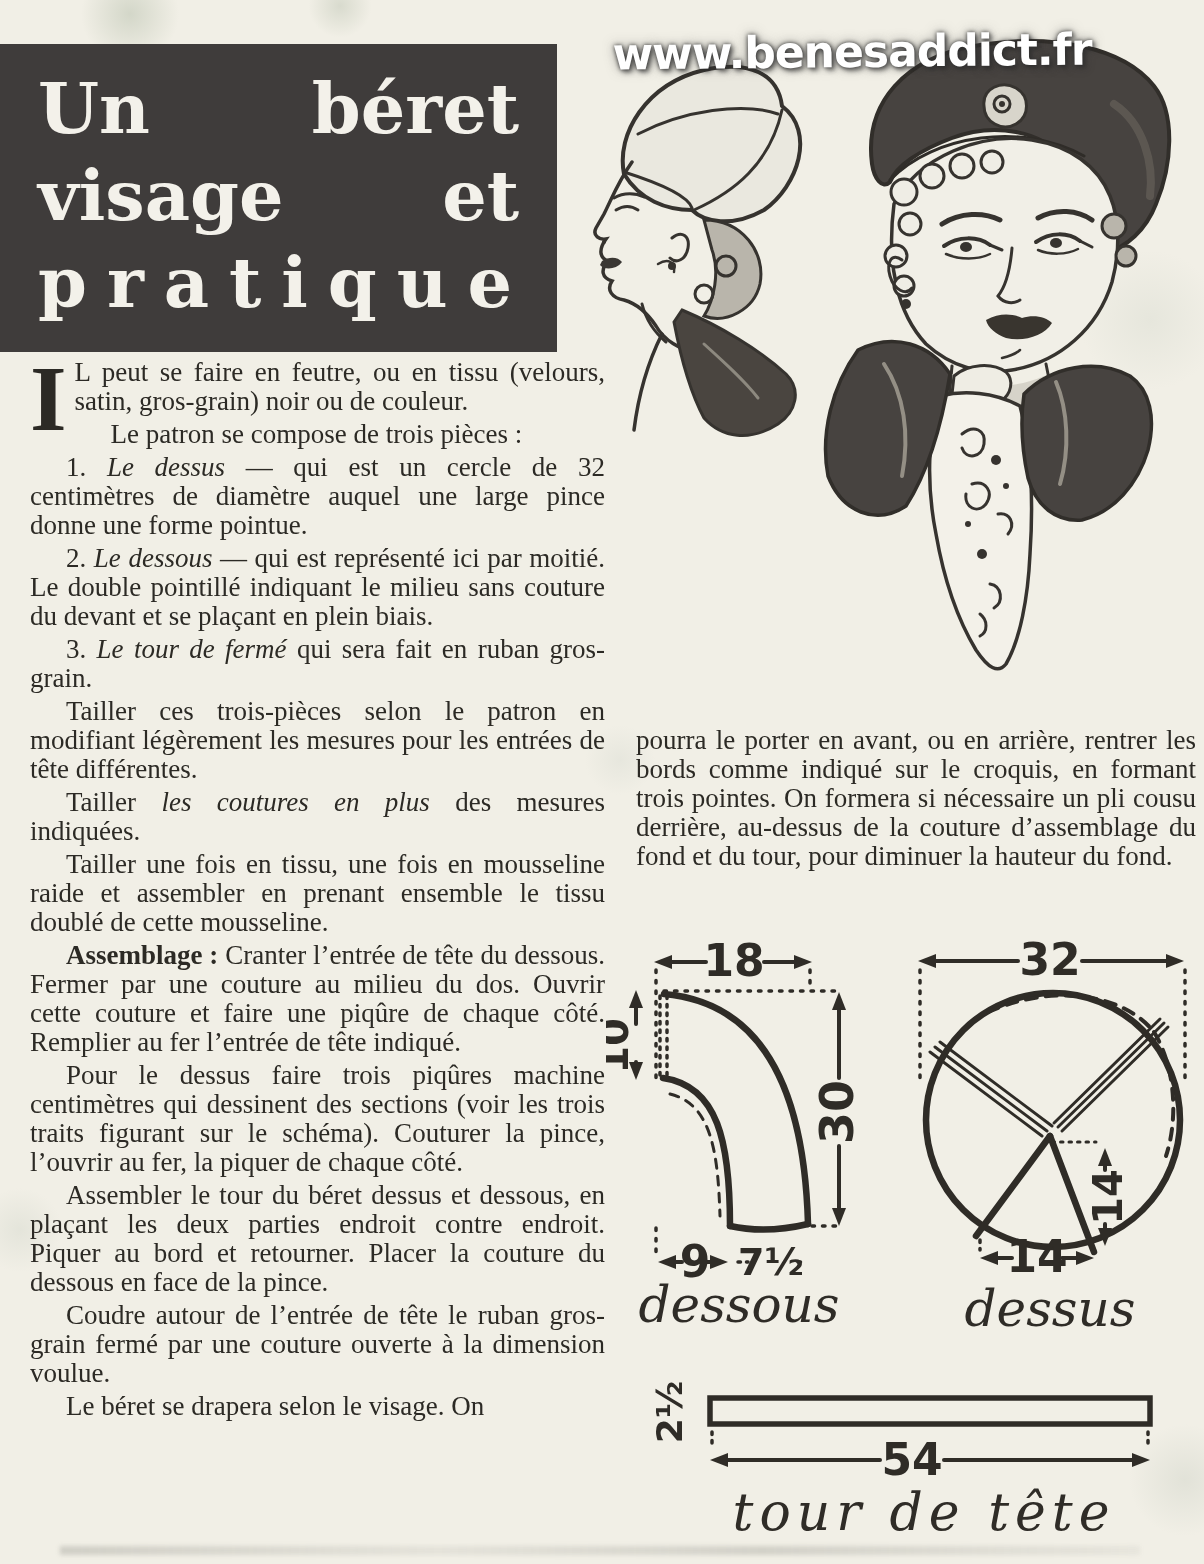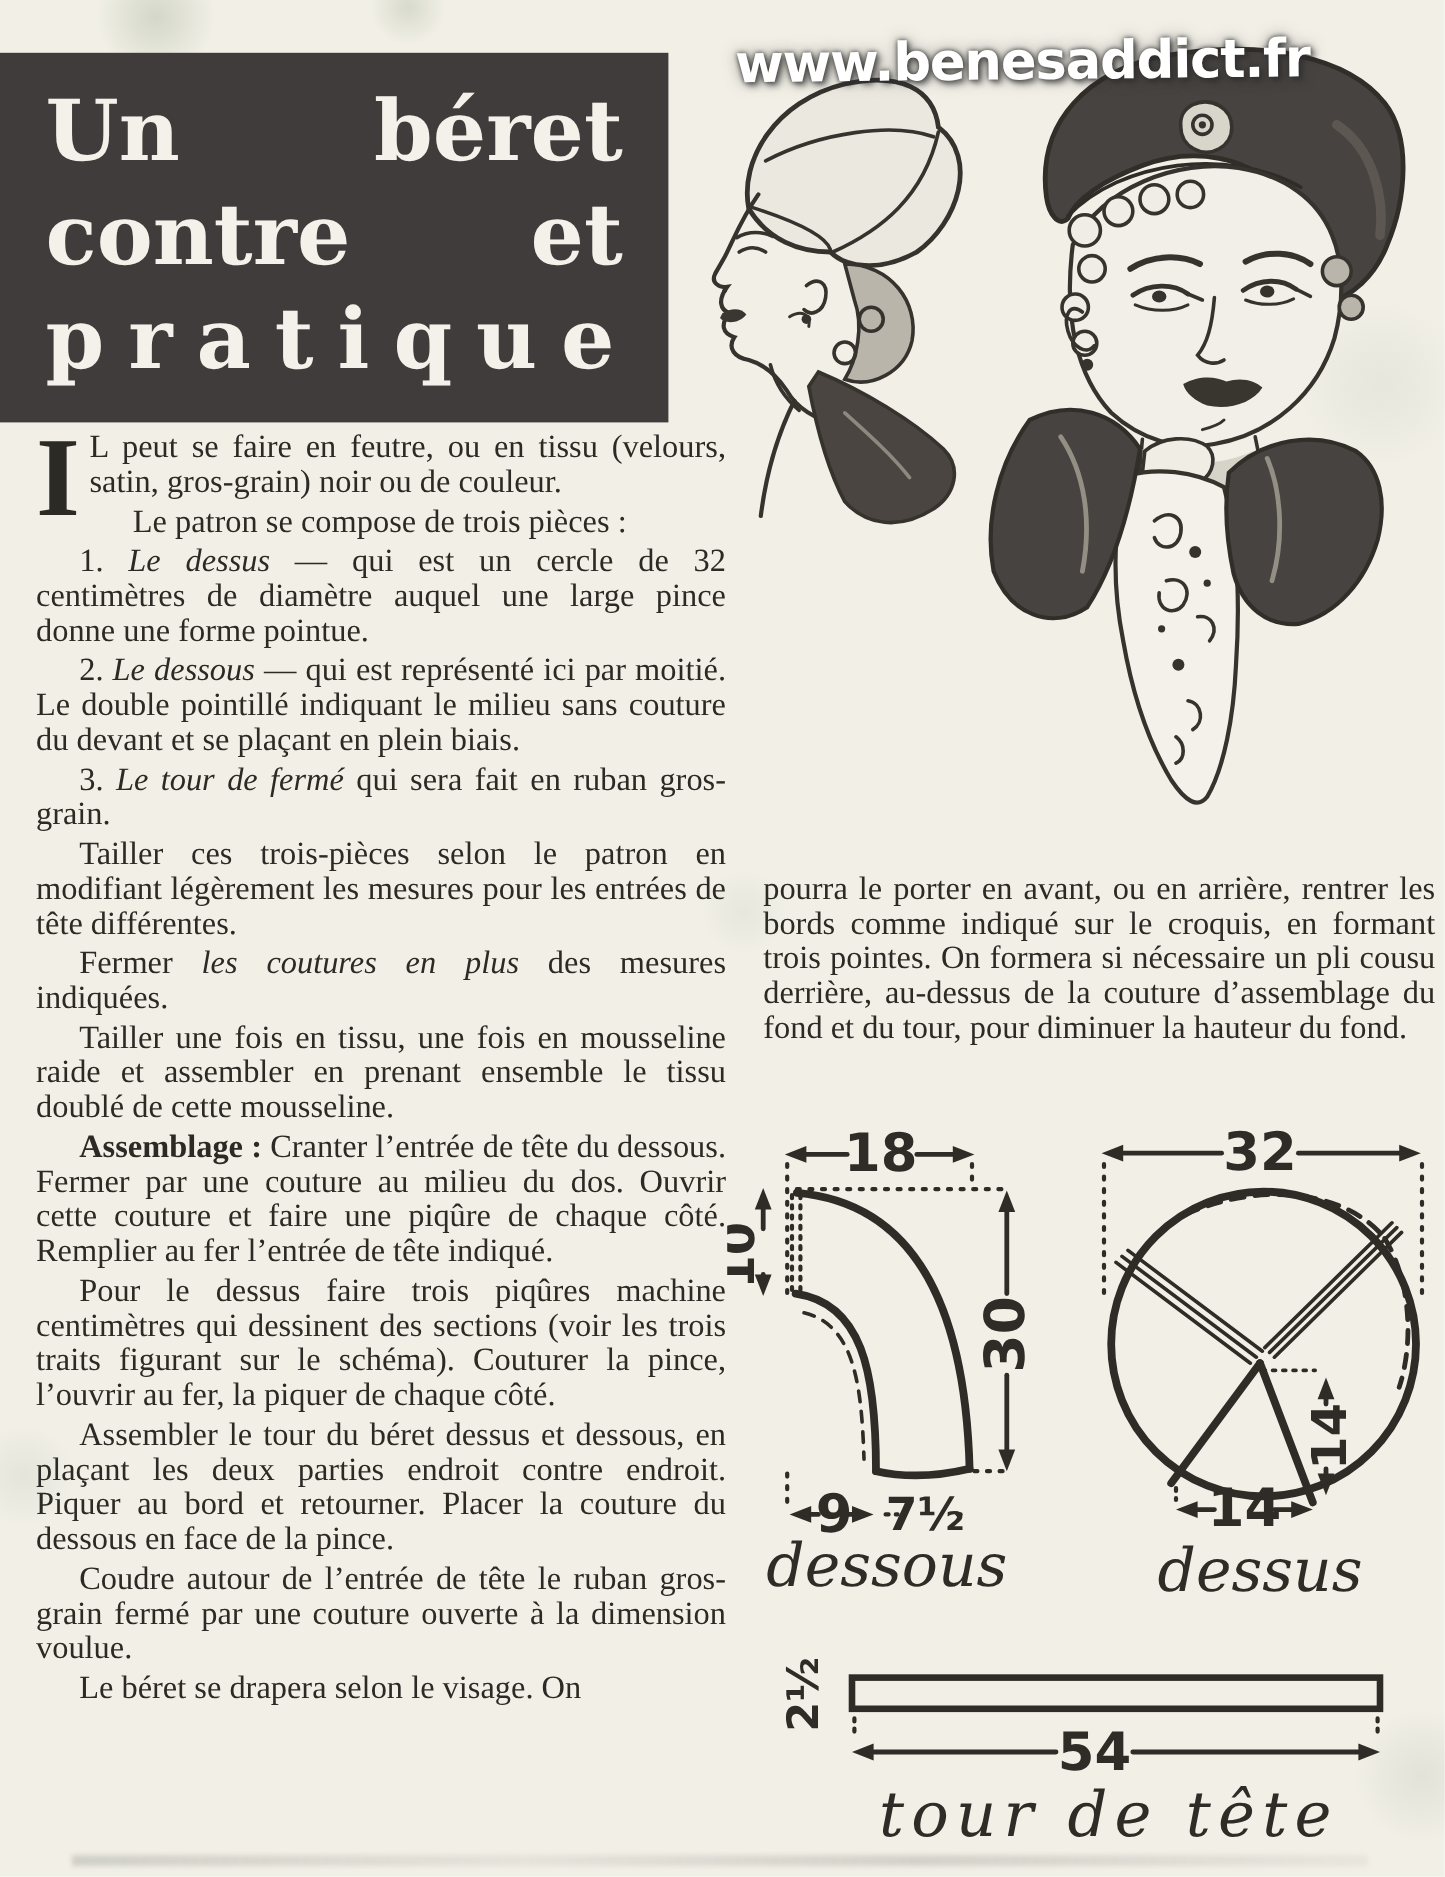--- a/index.html
+++ b/index.html
@@ -74,21 +74,21 @@
 
   <div class="watermark">www.benesaddict.fr</div>
 
   <div class="title-block">
     <div style="display: flex; flex-direction: column; justify-content: space-between; height: 100%;">
         <div class="title-line">
           <span>Un</span>
           <span>béret</span>
         </div>
         <div class="title-line">
-          <span>contre</span>
+          <span>visage</span>
           <span>et</span>
         </div>
         <div class="title-line single">pratique</div>
       </div>
   </div>
 
   <svg class="illus" width="650" height="705" viewBox="0 0 650 705">
     <g stroke="#36332f" fill="none" stroke-linecap="round">
 
       <path d="M70,160 C62,120 92,70 150,56 C196,46 224,60 228,92 C262,118 244,172 210,196 C178,214 150,208 138,196 C112,196 86,186 70,160 Z" fill="#eae8df" stroke-width="4"></path>
@@ -184,21 +184,21 @@
     </g>
   </svg>
 
   <div class="col col-left">
       <p class="para"><span class="dropcap">I</span><span>L peut se faire en feutre, ou en tissu (velours, satin, gros-grain) noir ou de couleur.</span></p>
       <p class="para ind"><span>Le patron se compose de trois pièces :</span></p>
       <p class="para ind"><span>1. </span><span class="it">Le dessus</span><span> — qui est un cercle de 32 centimètres de diamètre auquel une large pince donne une forme pointue.</span></p>
       <p class="para ind"><span>2. </span><span class="it">Le dessous</span><span> — qui est représenté ici par moitié. Le double pointillé indiquant le milieu sans couture du devant et se plaçant en plein biais.</span></p>
       <p class="para ind"><span>3. </span><span class="it">Le tour de fermé</span><span> qui sera fait en ruban gros-grain.</span></p>
       <p class="para ind"><span>Tailler ces trois-pièces selon le patron en modifiant légèrement les mesures pour les entrées de tête différentes.</span></p>
-      <p class="para ind"><span>Fermer </span><span class="it">les coutures en plus</span><span> des mesures indiquées.</span></p>
+      <p class="para ind"><span>Tailler </span><span class="it">les coutures en plus</span><span> des mesures indiquées.</span></p>
       <p class="para ind"><span>Tailler une fois en tissu, une fois en mousseline raide et assembler en prenant ensemble le tissu doublé de cette mousseline.</span></p>
       <p class="para ind"><span class="bd">Assemblage : </span><span>Cranter l’entrée de tête du dessous. Fermer par une couture au milieu du dos. Ouvrir cette couture et faire une piqûre de chaque côté. Remplier au fer l’entrée de tête indiqué.</span></p>
       <p class="para ind"><span>Pour le dessus faire trois piqûres machine centimètres qui dessinent des sections (voir les trois traits figurant sur le schéma). Couturer la pince, l’ouvrir au fer, la piquer de chaque côté.</span></p>
       <p class="para ind"><span>Assembler le tour du béret dessus et dessous, en plaçant les deux parties endroit contre endroit. Piquer au bord et retourner. Placer la couture du dessous en face de la pince.</span></p>
       <p class="para ind"><span>Coudre autour de l’entrée de tête le ruban gros-grain fermé par une couture ouverte à la dimension voulue.</span></p>
       <p class="para ind"><span>Le béret se drapera selon le visage. On</span></p>
     </div>
   <div class="col col-right">
       <p class="para"><span>pourra le porter en avant, ou en arrière, rentrer les bords comme indiqué sur le croquis, en formant trois pointes. On formera si nécessaire un pli cousu derrière, au-dessus de la couture d’assemblage du fond et du tour, pour diminuer la hauteur du fond.</span></p>
     </div>

